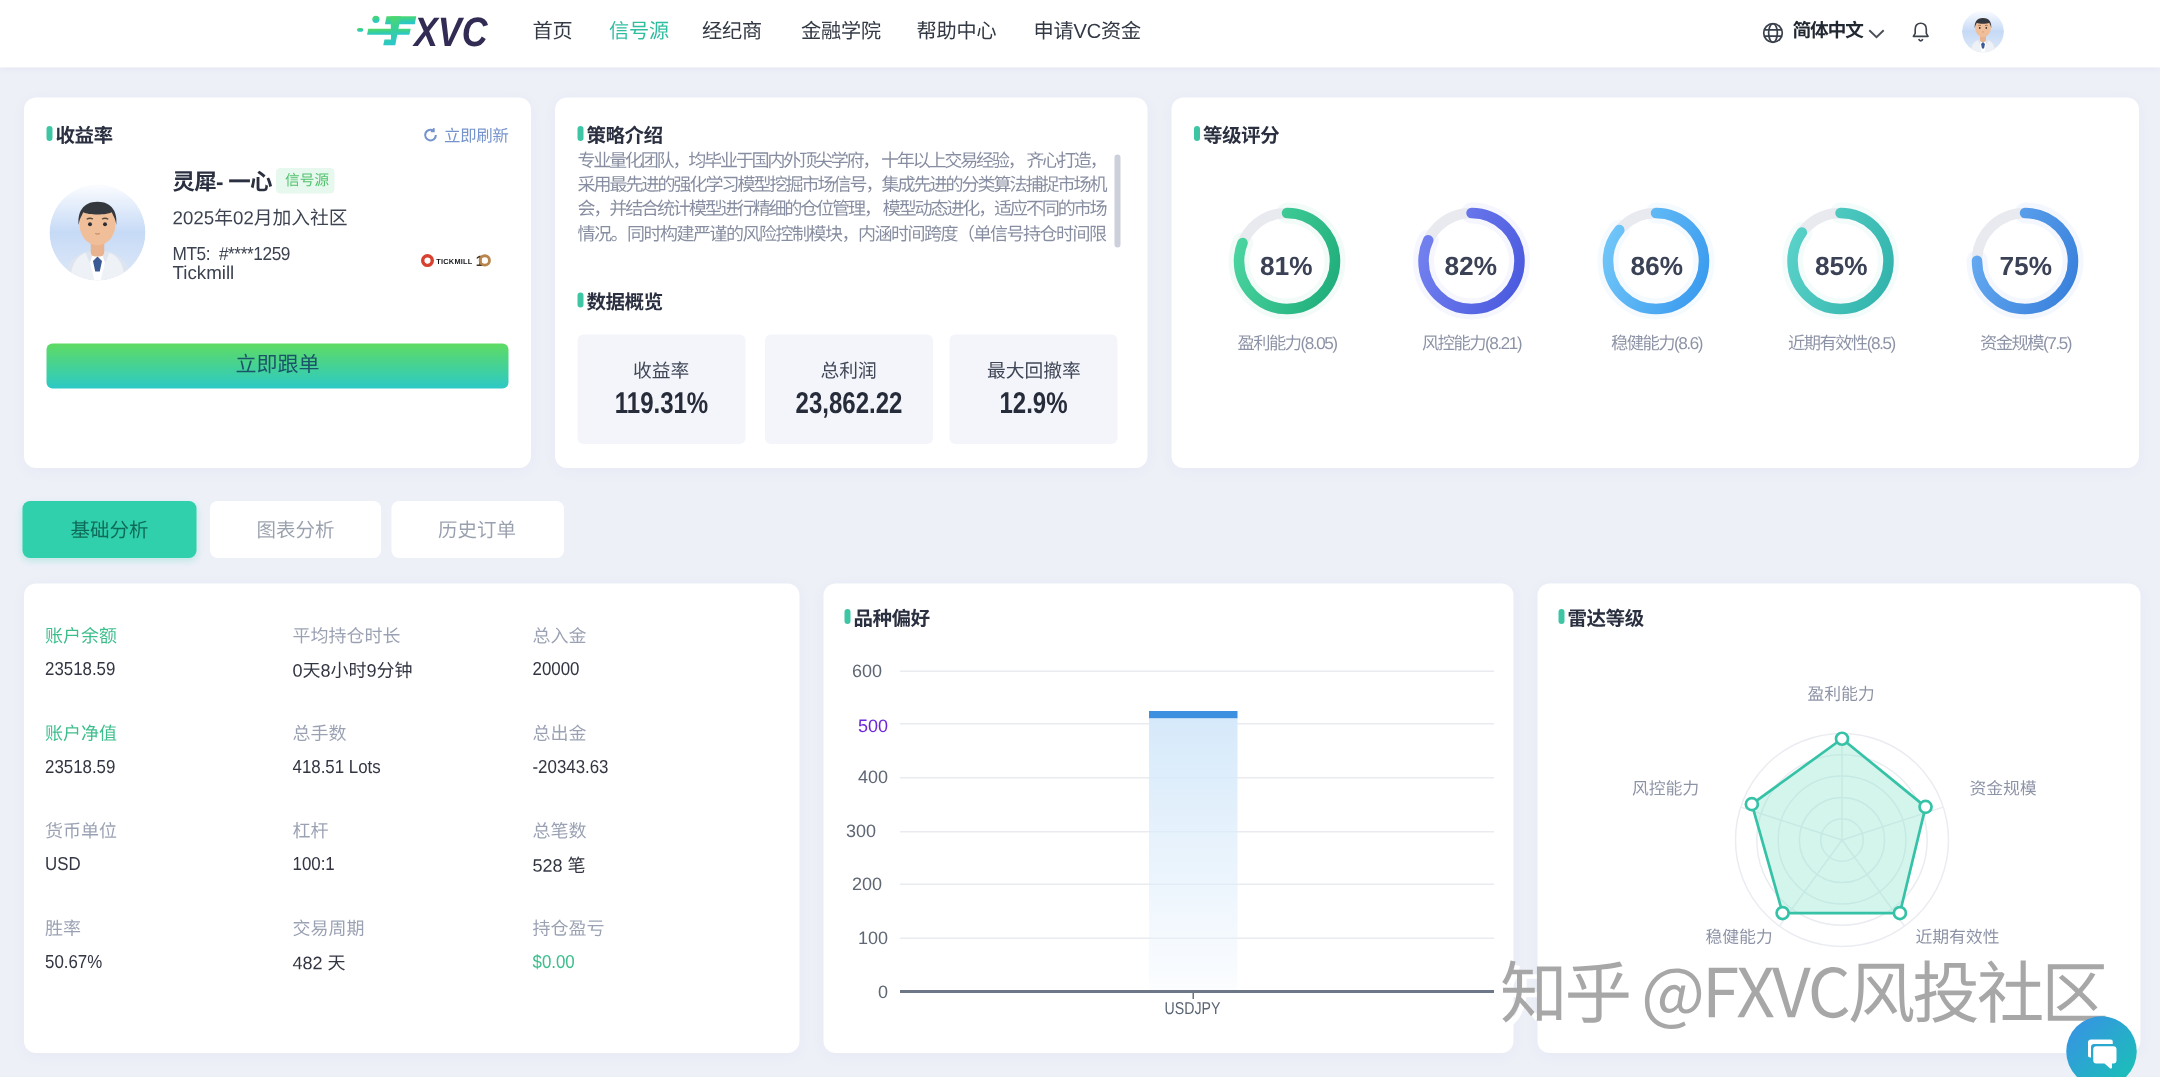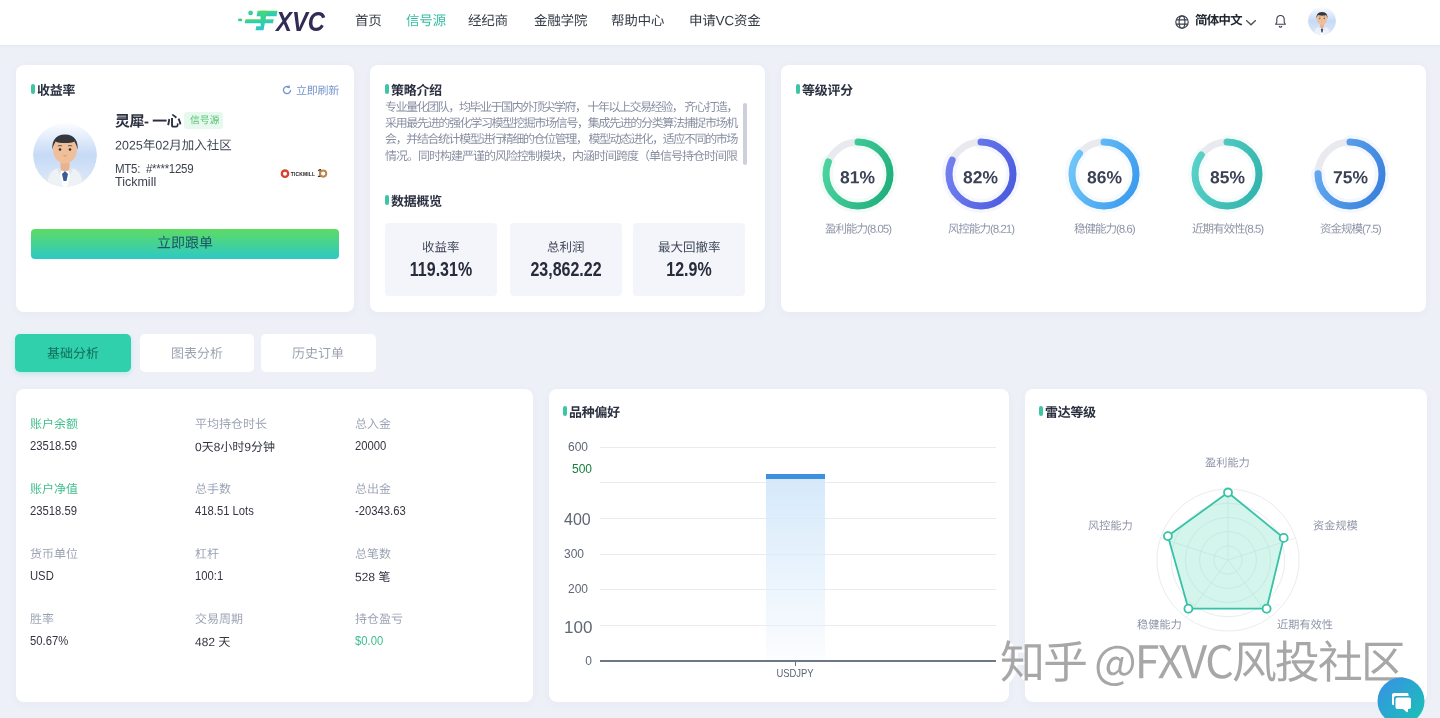--- a/index.html
+++ b/index.html
@@ -745,29 +745,29 @@
       <g transform="translate(0,9.88) scale(0.01300,-0.01300)" fill="#2b3040">
         <use href="#gb54C1" x="0"></use>
         <use href="#gb79CD" x="977"></use>
         <use href="#gb504F" x="1954"></use>
         <use href="#gb597D" x="2931"></use>
       </g>
     </svg>
     <div class="abs" style="left:600px;top:446.5px;width:396px;height:1px;background:#e9ebf0"></div>
     <div class="lat" style="left:564px;top:439.5px;width:28px;text-align:center;font-size:12px;color:#5f6775">600</div>
     <div class="abs" style="left:600px;top:482.2px;width:396px;height:1px;background:#e9ebf0"></div>
-    <div class="lat" style="left:564px;top:462px;width:28px;text-align:right;font-size:12px;color:#15803d">500</div>
+    <div class="lat" style="left:564px;top:477px;width:28px;text-align:right;font-size:12px;color:#6d28d9">500</div>
     <div class="abs" style="left:600px;top:517.9px;width:396px;height:1px;background:#e9ebf0"></div>
-    <div class="lat" style="left:564px;top:510.9px;width:28px;font-size:16px;color:#5f6775">400</div>
+    <div class="lat" style="left:564px;top:510.9px;width:28px;text-align:right;font-size:12px;color:#5f6775">400</div>
     <div class="abs" style="left:600px;top:553.6px;width:396px;height:1px;background:#e9ebf0"></div>
     <div class="lat" style="left:564px;top:546.6px;width:28px;text-align:left;font-size:12px;color:#5f6775">300</div>
     <div class="abs" style="left:600px;top:589.3px;width:396px;height:1px;background:#e9ebf0"></div>
     <div class="lat" style="left:564px;top:582.3px;width:28px;text-align:center;font-size:12px;color:#5f6775">200</div>
     <div class="abs" style="left:600px;top:625.0px;width:396px;height:1px;background:#e9ebf0"></div>
-    <div class="lat" style="left:564px;top:618.0px;width:28px;text-align:right;font-size:17px;color:#5f6775">100</div>
+    <div class="lat" style="left:564px;top:618.0px;width:28px;text-align:right;font-size:12px;color:#5f6775">100</div>
     <div class="lat" style="left:564px;top:653.7px;width:28px;text-align:right;font-size:12px;color:#5f6775">0</div>
     <div class="abs" style="left:600px;top:660px;width:396px;height:1.5px;background:#6d7787"></div>
     <div class="abs" style="left:766px;top:473.5px;width:59px;height:5px;background:#3d8fe0"></div>
     <div class="abs" style="left:766px;top:478.5px;width:59px;height:181.5px;background:linear-gradient(180deg,#d6e9fa,rgba(240,247,253,0.25))"></div>
     <div class="abs" style="left:795px;top:661.5px;width:1px;height:4px;background:#667080"></div>
     <div class="lat" style="left:765px;top:666.5px;width:60px;text-align:center;font-size:11.5px;color:#5a6472;transform:scaleX(0.82)">USDJPY</div>
     <div class="marker" style="left:1039px;top:405.8px"></div>
     <svg style="position:absolute;left:1045.4px;top:407.0px;overflow:visible;" width="51" height="18">
       <g transform="translate(0,9.88) scale(0.01300,-0.01300)" fill="#2b3040">
         <use href="#gb96F7" x="0"></use>

